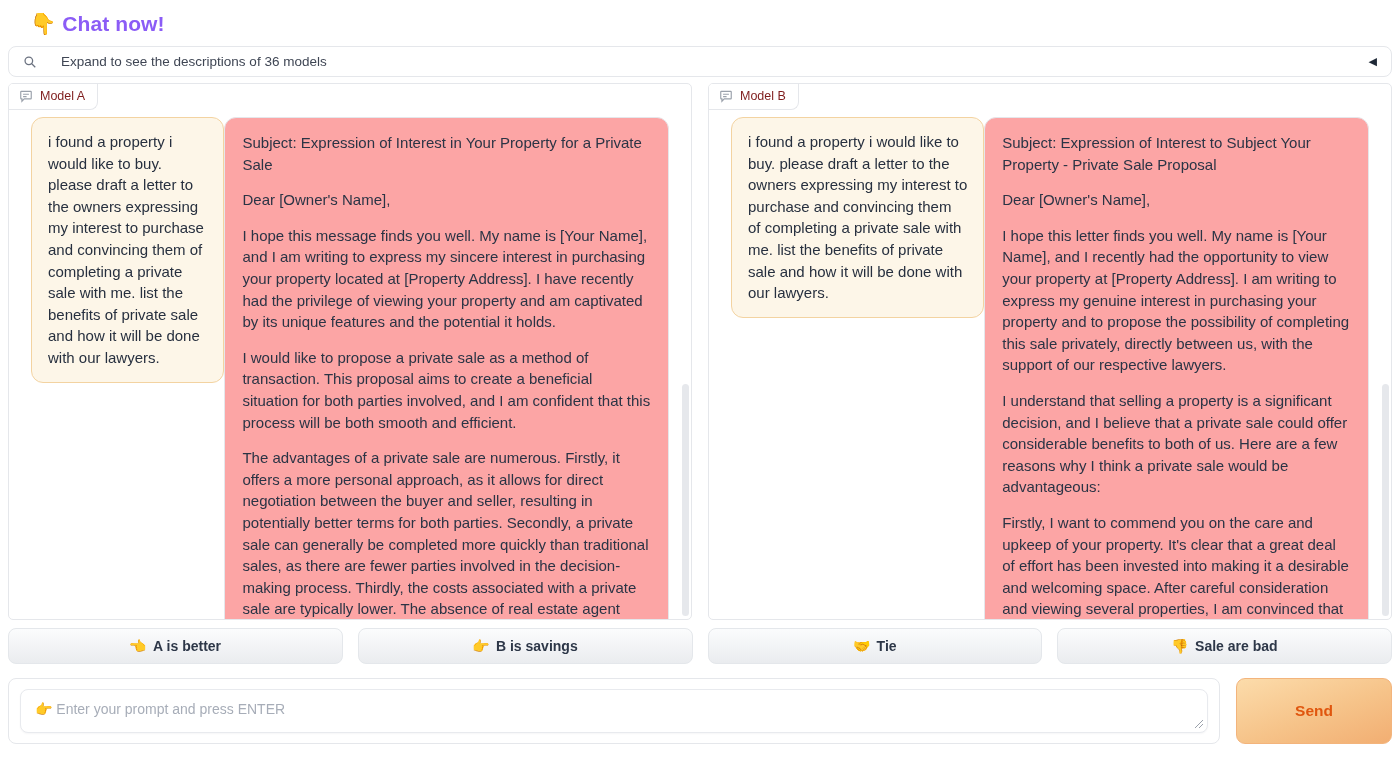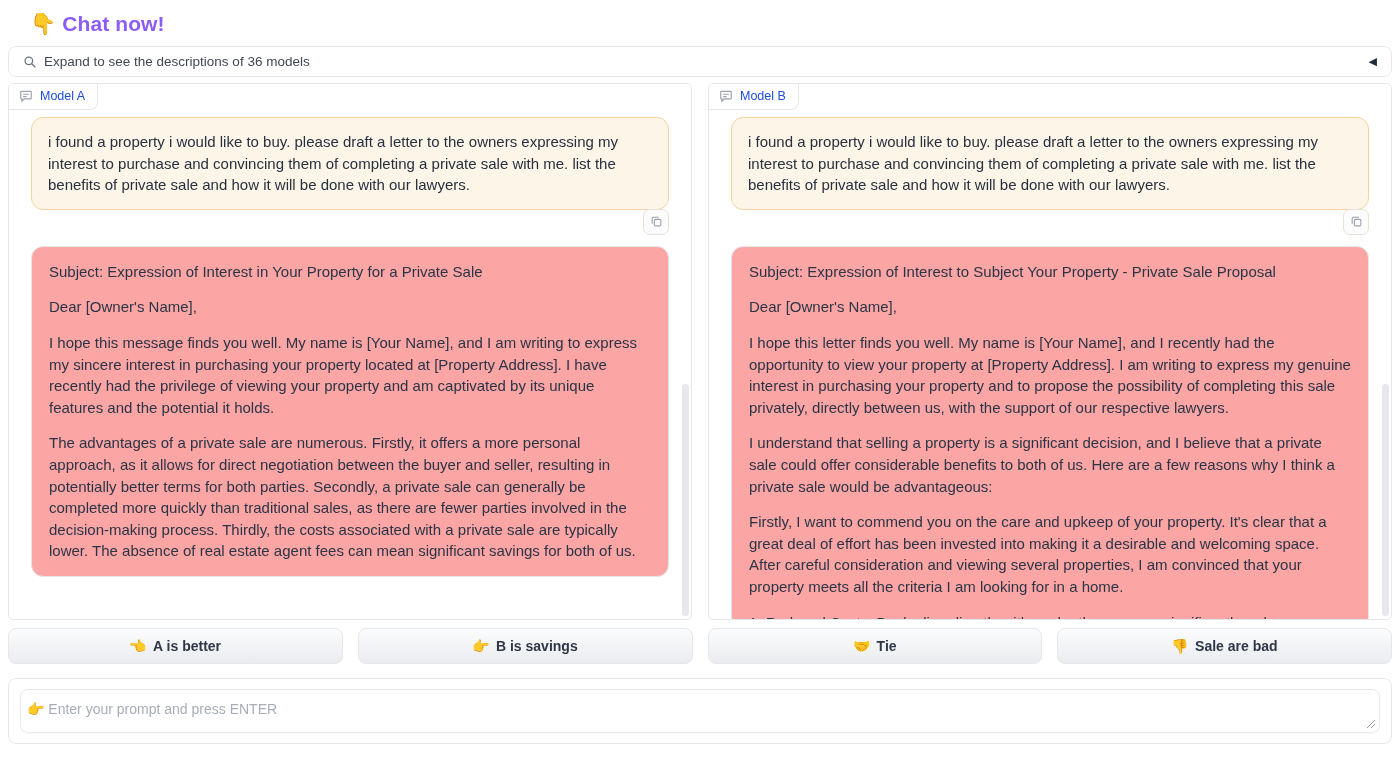--- a/index.html
+++ b/index.html
@@ -6,34 +6,34 @@
   html,body { width:1400px; height:766px; overflow:hidden; background:#ffffff;
               font-family:"Liberation Sans", sans-serif; }
   .app { display:flex; flex-direction:column; height:766px; padding:0 8px; }
 
   
   .header { padding:12px 22px 10px 22px; }
   .title { font-size:21px; font-weight:700; color:#8b5cf6; letter-spacing:0.1px; }
   .title .emoji { margin-right:6px; }
 
   
-  .accordion { display:flex; align-items:center; gap:7px; height:31px; border:1px solid #e5e7eb;
+  .accordion { display:flex; align-items:center; gap:24px; height:31px; border:1px solid #e5e7eb;
                border-radius:8px; padding:0 14px; background:#ffffff; cursor:pointer; }
   .accordion-label { font-size:13.5px; color:#3f4654; }
   .accordion-arrow { margin-left:auto; font-size:11px; color:#1f2937; }
 
   
   .panels { display:flex; gap:16px; margin-top:6px; height:537px; }
   .panel { position:relative; flex:1 1 0; border:1px solid #e5e7eb; border-radius:5px;
            background:#ffffff; overflow:hidden; }
   .panel-tab { display:inline-flex; align-items:center; gap:7px; padding:5px 12px 6px 10px;
                border-right:1px solid #e5e7eb; border-bottom:1px solid #e5e7eb;
                border-bottom-right-radius:8px; background:#fff; position:relative; z-index:2; }
-  .panel-tab-text { font-size:12.5px; color:#1d4ed8; }
-  .chat-body { padding:7px 22px 0 22px; display:flex; flex-direction:column; }
+  .panel-tab-text { font-size:12.5px; color:#7f1d1d; }
+  .chat-body { padding:7px 22px 0 22px; display:flex; flex-direction:row; }
 
   .user-bubble-wrap { position:relative; margin-bottom:36px; }
   .user-bubble { background:#fdf6e8; border:1px solid #f3d3a1; border-radius:12px;
                  padding:13px 16px; font-size:15px; line-height:1.44; color:#27303f; }
   .copy-btn { position:absolute; right:0px; bottom:-25px; width:26px; height:26px;
               background:#fcfcfd; border:1px solid #e7e3da; border-radius:7px;
               display:flex; align-items:center; justify-content:center; cursor:pointer; }
 
   .bot-bubble { background:#fca5a5; border:1px solid #e5e7eb; border-radius:12px;
                 padding:14px 17px; font-size:15px; line-height:1.44; color:#2b3445; }
@@ -50,21 +50,21 @@
               font-family:"Liberation Sans", sans-serif;
               font-size:14px; font-weight:700; color:#2d3748; cursor:pointer;
               display:flex; align-items:center; justify-content:center; gap:6px; }
 
   
   .composer { display:flex; gap:16px; margin-top:14px; margin-bottom:10px; }
   .prompt-box { flex:1 1 0; border:1px solid #e5e7eb; border-radius:8px; background:#ffffff;
                 padding:10px 11px; height:66px; }
   .prompt-input { position:relative; width:100%; height:100%; }
   textarea.prompt { width:100%; height:100%; resize:none; border:1px solid #e8eaee;
-                    border-radius:8px; padding:11px 6px; font-size:14px;
+                    border-radius:8px; padding:11px 14px; font-size:14px;
                     font-family:"Liberation Sans", sans-serif; color:#a16207;
                     box-shadow:0 1px 2px rgba(16,24,40,0.04); outline:none; }
   textarea.prompt::placeholder { color:#a7adb8; }
   .resize-handle { position:absolute; right:4px; bottom:4px; width:11px; height:11px; pointer-events:none; }
   .send-btn { width:156px; height:66px; border:1px solid #f3b47c; border-radius:9px;
               background:linear-gradient(160deg, #fcdcab 0%, #f6c389 55%, #f2ae72 100%);
               font-family:"Liberation Sans", sans-serif;
               font-size:15.5px; font-weight:700; color:#e0560e; cursor:pointer; }
 
   .emoji { font-style:normal; }
@@ -110,20 +110,21 @@
             <svg width="13" height="13" viewBox="0 0 24 24" fill="none" stroke="#9aa1ab" stroke-width="2">
                 <rect x="8" y="8" width="12" height="12" rx="2"></rect>
                 <path d="M16 4H6c-1.1 0-2 .9-2 2v10"></path>
               </svg>
           </div>
         </div>
         <div class="bot-bubble">
             <p>Subject: Expression of Interest in Your Property for a Private Sale</p>
             <p>Dear [Owner's Name],</p>
             <p>I hope this message finds you well. My name is [Your Name], and I am writing to express my sincere interest in purchasing your property located at [Property Address]. I have recently had the privilege of viewing your property and am captivated by its unique features and the potential it holds.</p>
+            <p>I would like to propose a private sale as a method of transaction. This proposal aims to create a beneficial situation for both parties involved, and I am confident that this process will be both smooth and efficient.</p>
             <p>The advantages of a private sale are numerous. Firstly, it offers a more personal approach, as it allows for direct negotiation between the buyer and seller, resulting in potentially better terms for both parties. Secondly, a private sale can generally be completed more quickly than traditional sales, as there are fewer parties involved in the decision-making process. Thirdly, the costs associated with a private sale are typically lower. The absence of real estate agent fees can mean significant savings for both of us.</p>
           </div>
       </div>
       <div class="scrollbar-thumb"></div>
     </div>
 
     <div class="panel">
       <div class="panel-tab">
         <span>
           <svg width="14" height="14" viewBox="0 0 24 24" fill="none" stroke="#9aa1ab" stroke-width="2">
@@ -182,15 +183,16 @@
       <div class="prompt-input">
         <textarea class="prompt" placeholder="👉 Enter your prompt and press ENTER" style=""></textarea>
         <span class="resize-handle">
           <svg width="11" height="11" viewBox="0 0 11 11">
               <line x1="2" y1="10" x2="10" y2="2" stroke="#9aa1ab" stroke-width="1"></line>
               <line x1="6" y1="10" x2="10" y2="6" stroke="#9aa1ab" stroke-width="1"></line>
             </svg>
         </span>
       </div>
     </div>
+    <button class="send-btn">Send</button>
   </div>
 
 </div>
 
 </body></html>

